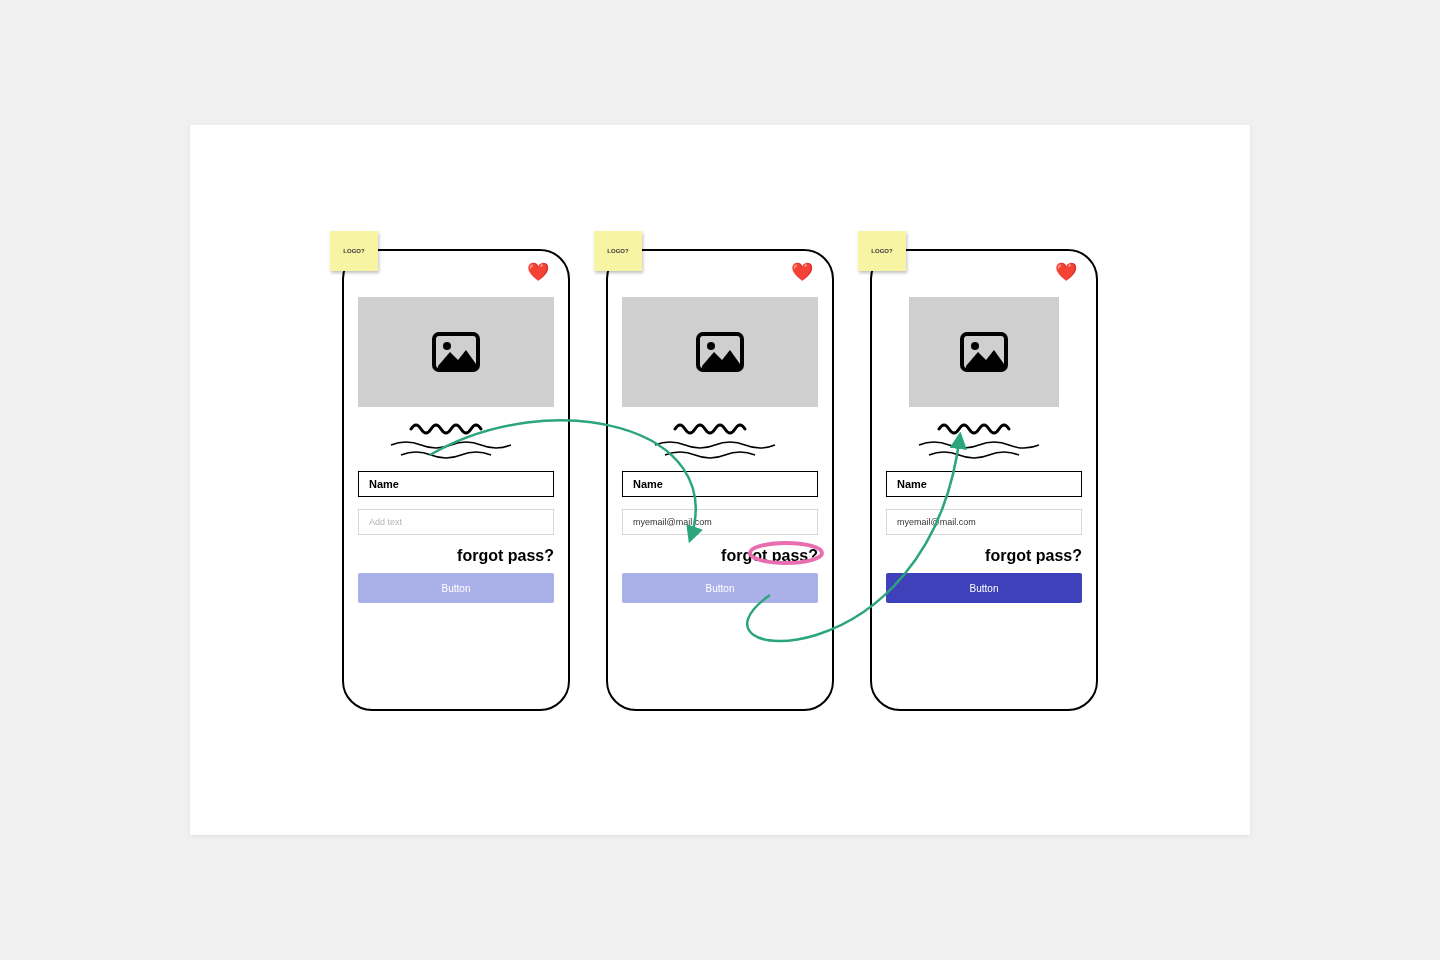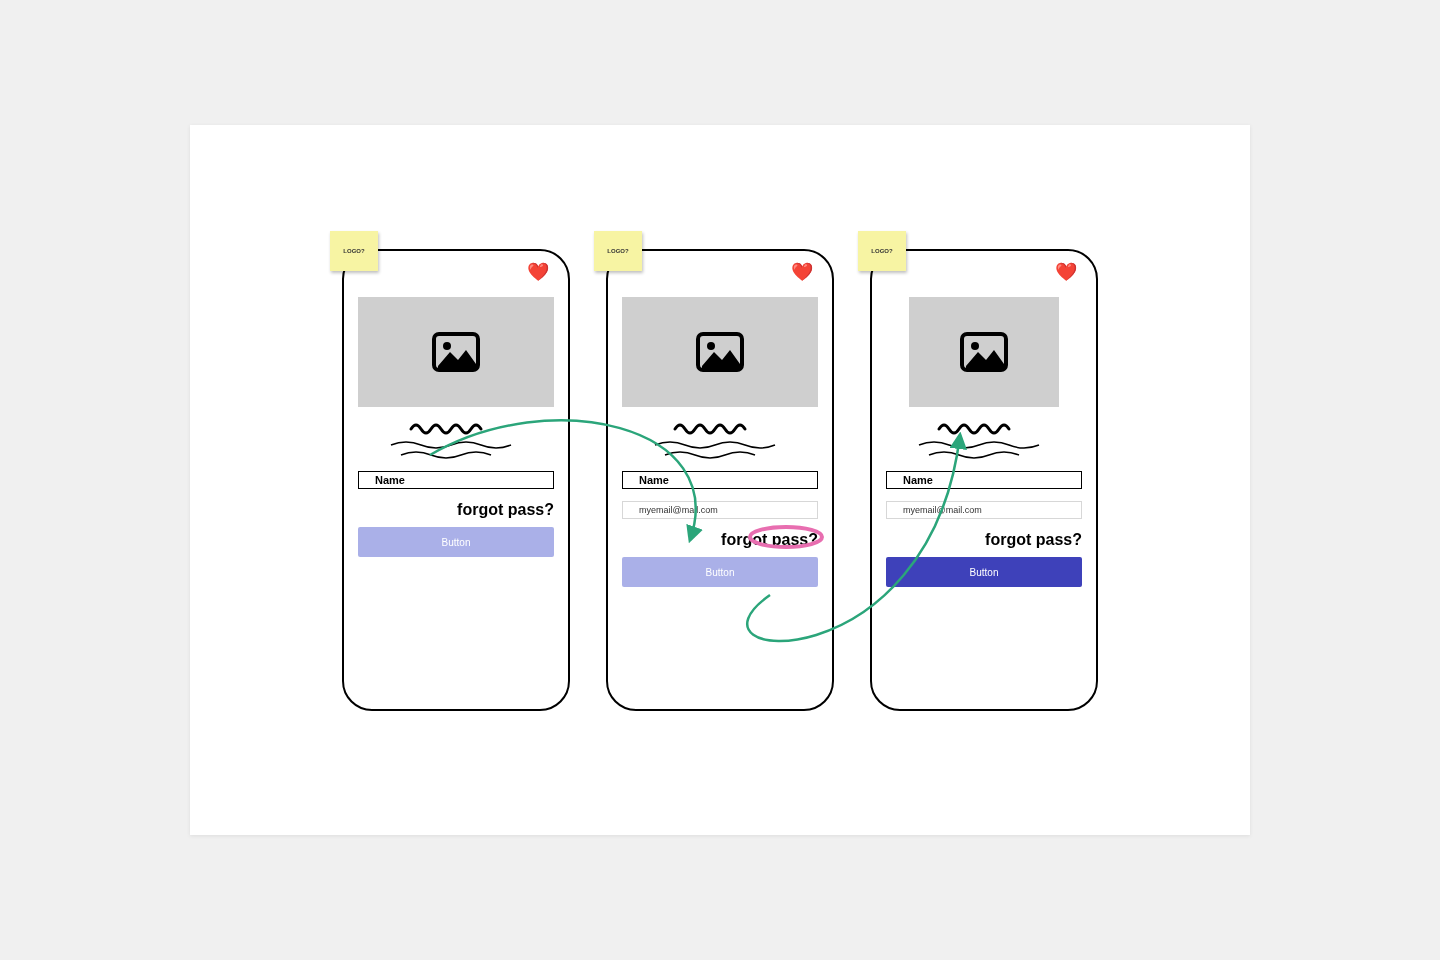--- a/index.html
+++ b/index.html
@@ -68,23 +68,23 @@
   .hero.narrow { width: 150px; margin-left:auto; margin-right:auto; }
   .hero svg { width: 48px; height: 40px; }
   .scribble {
     margin: 14px auto 0;
     width: 150px;
     height: 40px;
   }
   .field {
     margin-top: 10px;
     width: 100%;
-    height: 18px;
+    height: 26px;
     border: 1.5px solid #000;
-    padding: 0 16px;
+    padding: 0 10px;
     display: flex;
     align-items: center;
     font-size: 11px;
     font-weight: 600;
     color: #000;
     background:#fff;
   }
   .field.light {
     border: 1px solid #d7d7d7;
     color: #b3b3b3;
@@ -128,20 +128,21 @@
         <circle cx="15" cy="14" r="4" fill="#000"></circle>
         <path d="M6 34 L18 20 L26 28 L34 18 L44 32 L44 36 L6 36 Z" fill="#000"></path>
       </svg>
     </div>
     <svg class="scribble" viewBox="0 0 150 40">
       <path d="M30 8 q5 -8 10 0 q5 8 10 0 q5 -8 10 0 q5 8 10 0 q5 -8 10 0 q5 8 10 0 q5 -8 10 0" stroke="#000" stroke-width="3" fill="none" stroke-linecap="round"></path>
       <path d="M10 24 q15 -6 30 0 t30 0 t30 0 t30 0" stroke="#000" stroke-width="1.5" fill="none"></path>
       <path d="M20 34 q15 -6 30 0 t30 0 t30 0" stroke="#000" stroke-width="1.5" fill="none"></path>
     </svg>
     <div class="field">Name</div>
+    <div class="field light">Add text</div>
     <div class="forgot">forgot pass?</div>
     <div class="btn muted">Button</div>
   </div>
 
   <div class="phone">
     <div class="sticky">LOGO?</div>
     <div class="heart">❤️</div>
     <div class="hero">
       <svg viewBox="0 0 48 40">
         <rect x="2" y="2" width="44" height="36" rx="5" fill="none" stroke="#000" stroke-width="4"></rect>

